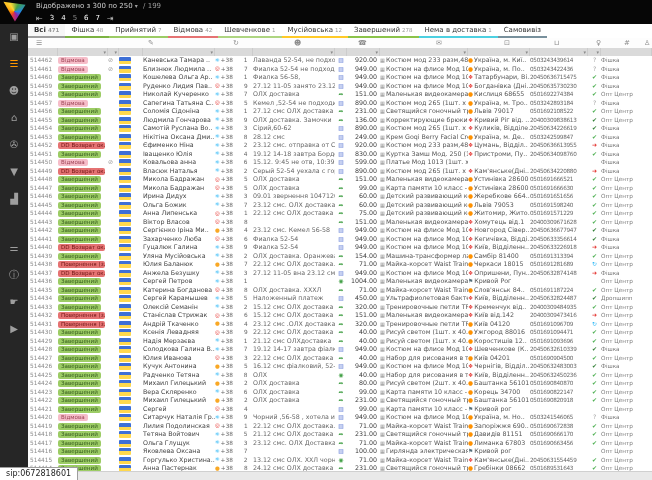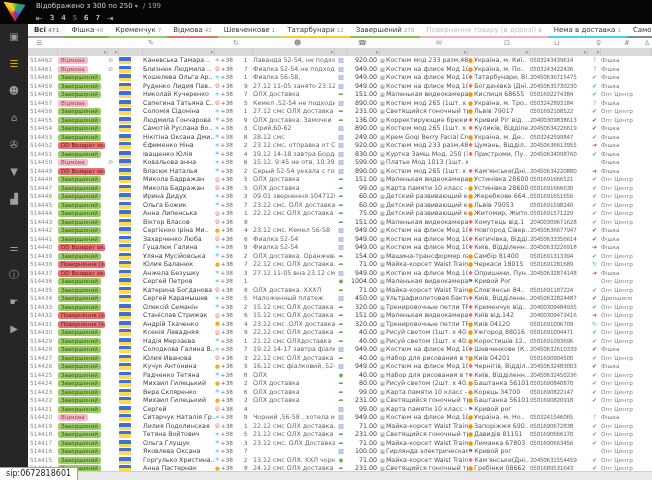--- a/index.html
+++ b/index.html
@@ -116,42 +116,38 @@
   <div class="tabs" id="tabbar">
       <div class="tab on" style="border-bottom-color: rgb(158, 158, 158);">
         <span>Всі</span>
         <sup>471</sup>
       </div>
       <div class="tab" style="border-bottom-color: rgb(124, 179, 66);">
         <span>Фішка</span>
         <sup>48</sup>
       </div>
       <div class="tab" style="border-bottom-color: rgb(156, 204, 101);">
-        <span>Кременчук</span>
+        <span>Прийнятий</span>
         <sup>7</sup>
       </div>
       <div class="tab" style="border-bottom-color: rgb(229, 115, 115);">
         <span>Відмова</span>
         <sup>42</sup>
       </div>
       <div class="tab" style="border-bottom-color: rgb(174, 213, 129);">
         <span>Шевченкове</span>
         <sup>1</sup>
       </div>
       <div class="tab" style="border-bottom-color: rgb(255, 202, 40);">
-        <span>Татарбунари</span>
+        <span>Мусійовська</span>
         <sup>12</sup>
       </div>
       <div class="tab" style="border-bottom-color: rgb(139, 195, 74);">
         <span>Завершений</span>
         <sup>278</sup>
-      </div>
-      <div class="tab dim" style="border-bottom-color: rgb(244, 176, 186);">
-        <span>Повернення товару (в дорозі)</span>
-        <sup>0</sup>
       </div>
       <div class="tab" style="border-bottom-color: rgb(77, 208, 225);">
         <span>Нема в доставка</span>
         <sup>1</sup>
       </div>
       <div class="tab" style="border-bottom-color: rgb(120, 144, 156);">
         <span>Самовивіз</span>
       </div>
     </div>
 

